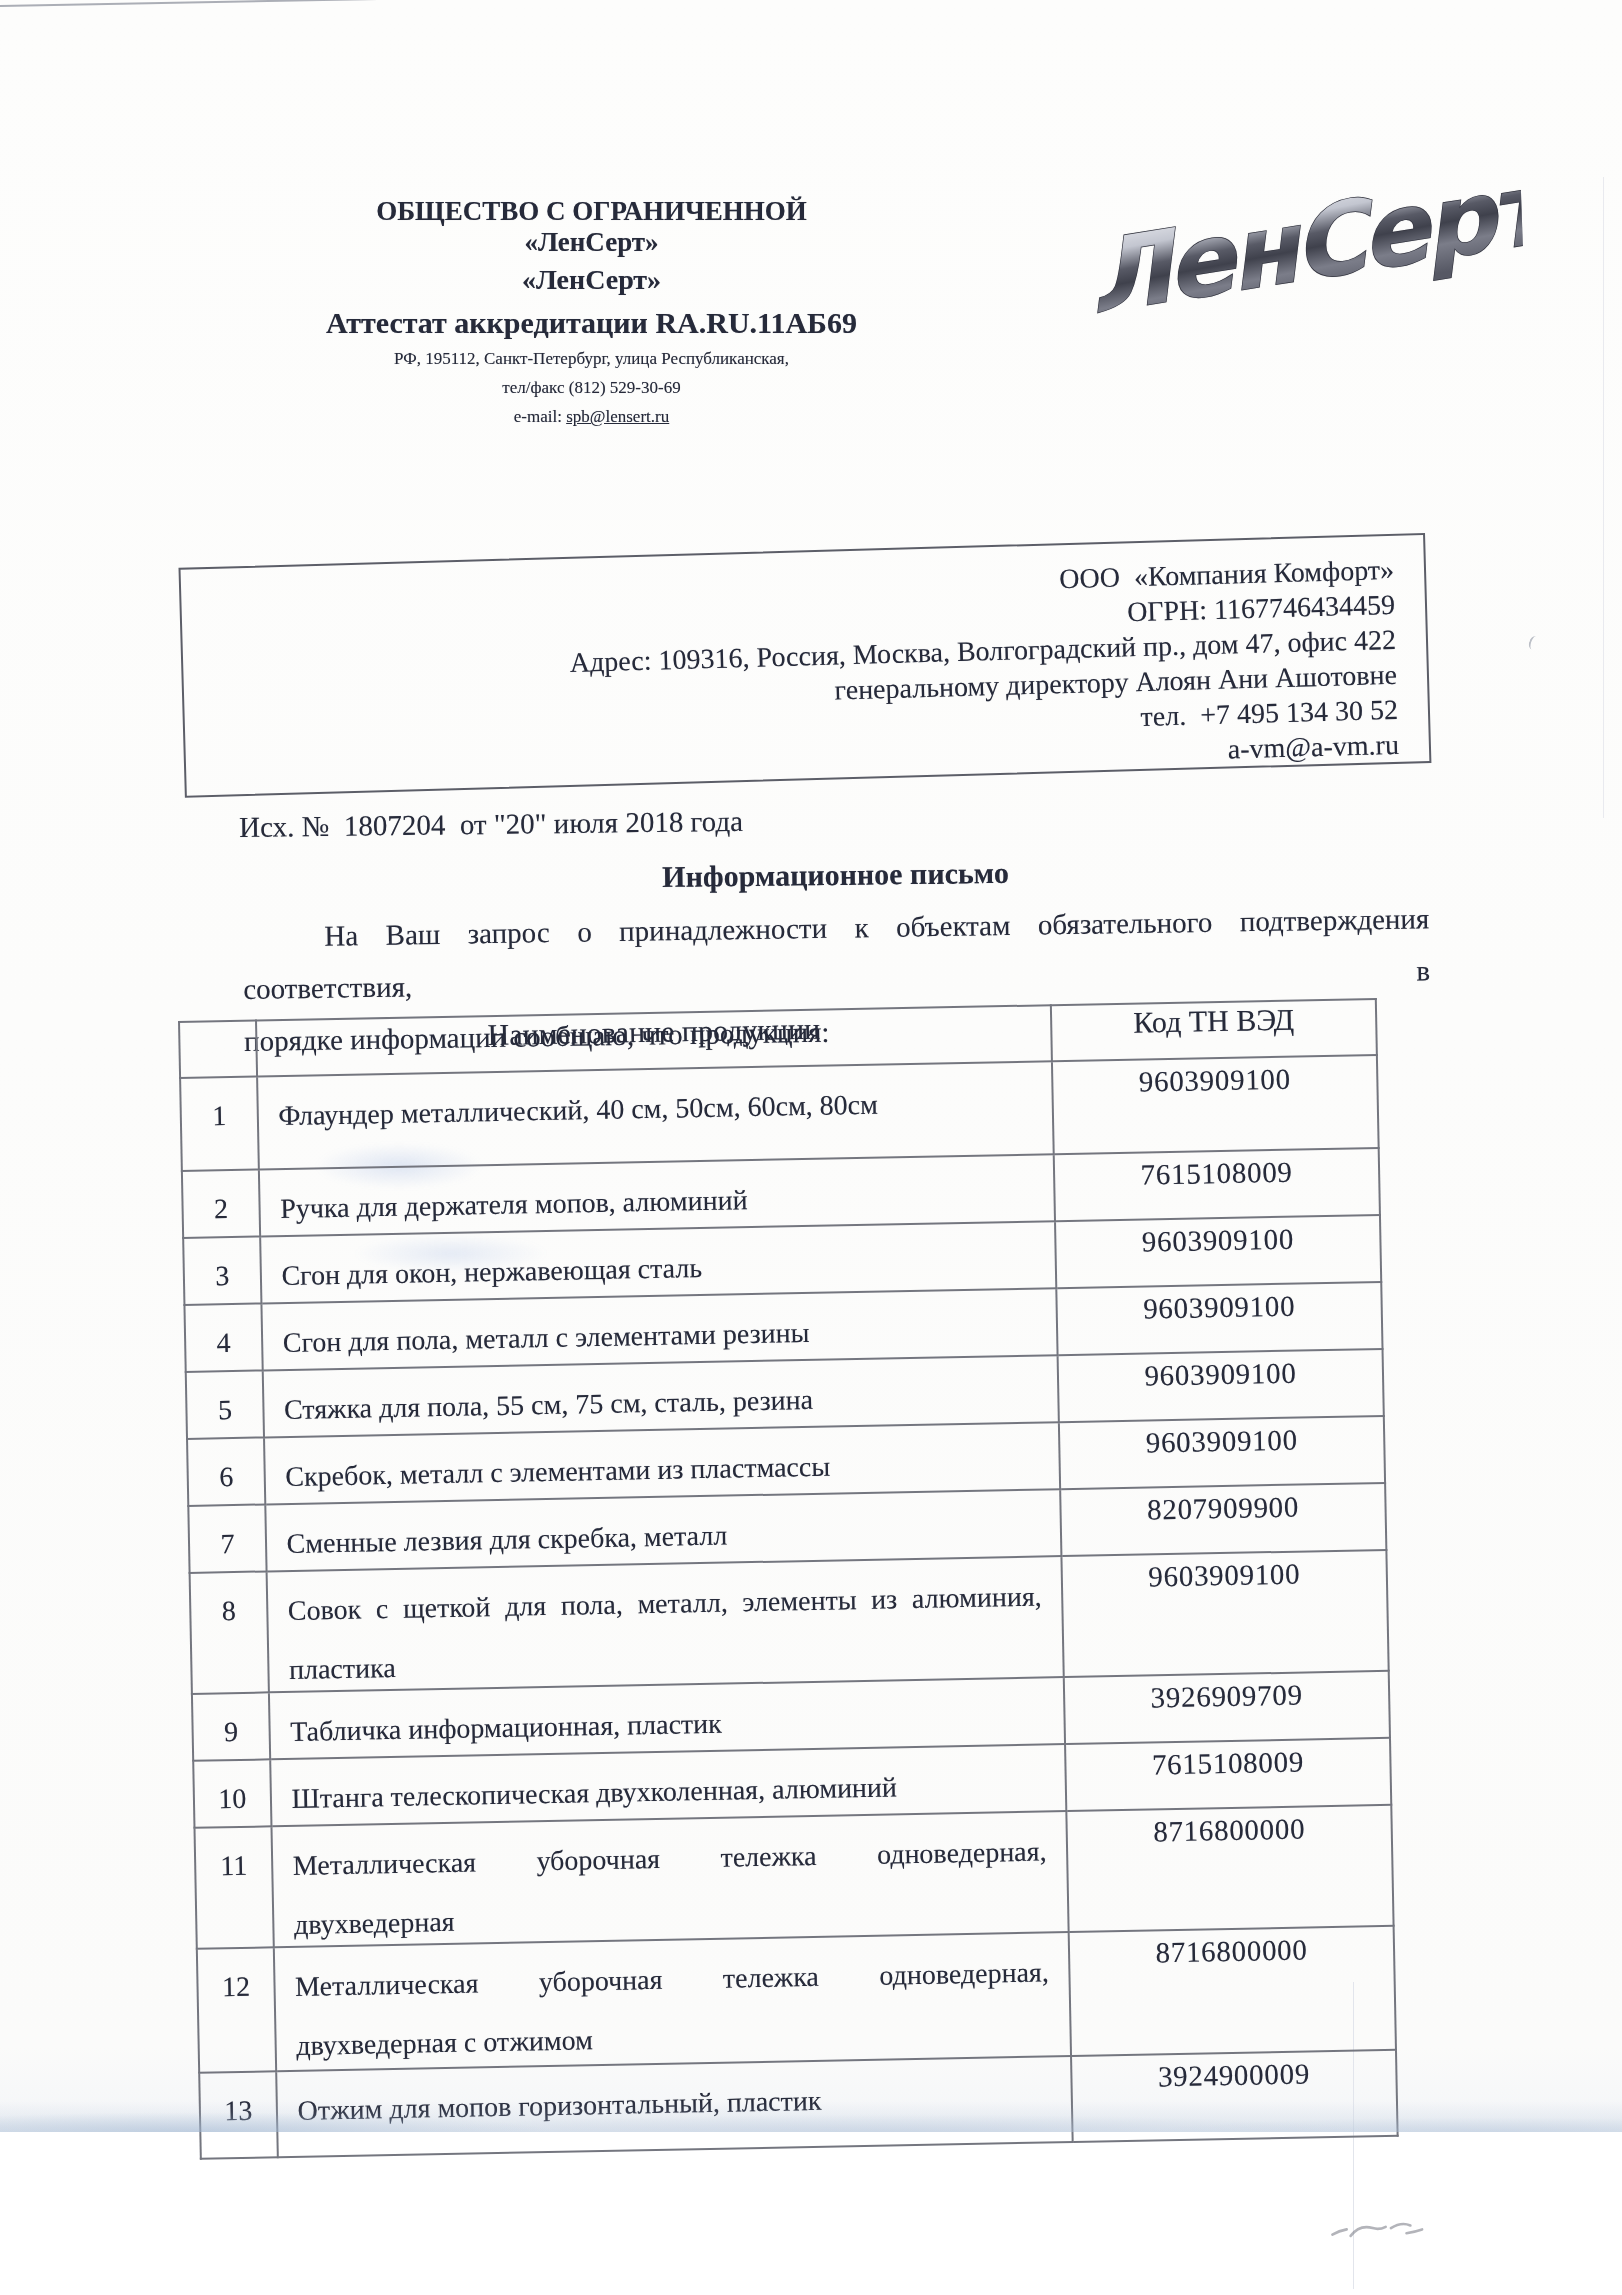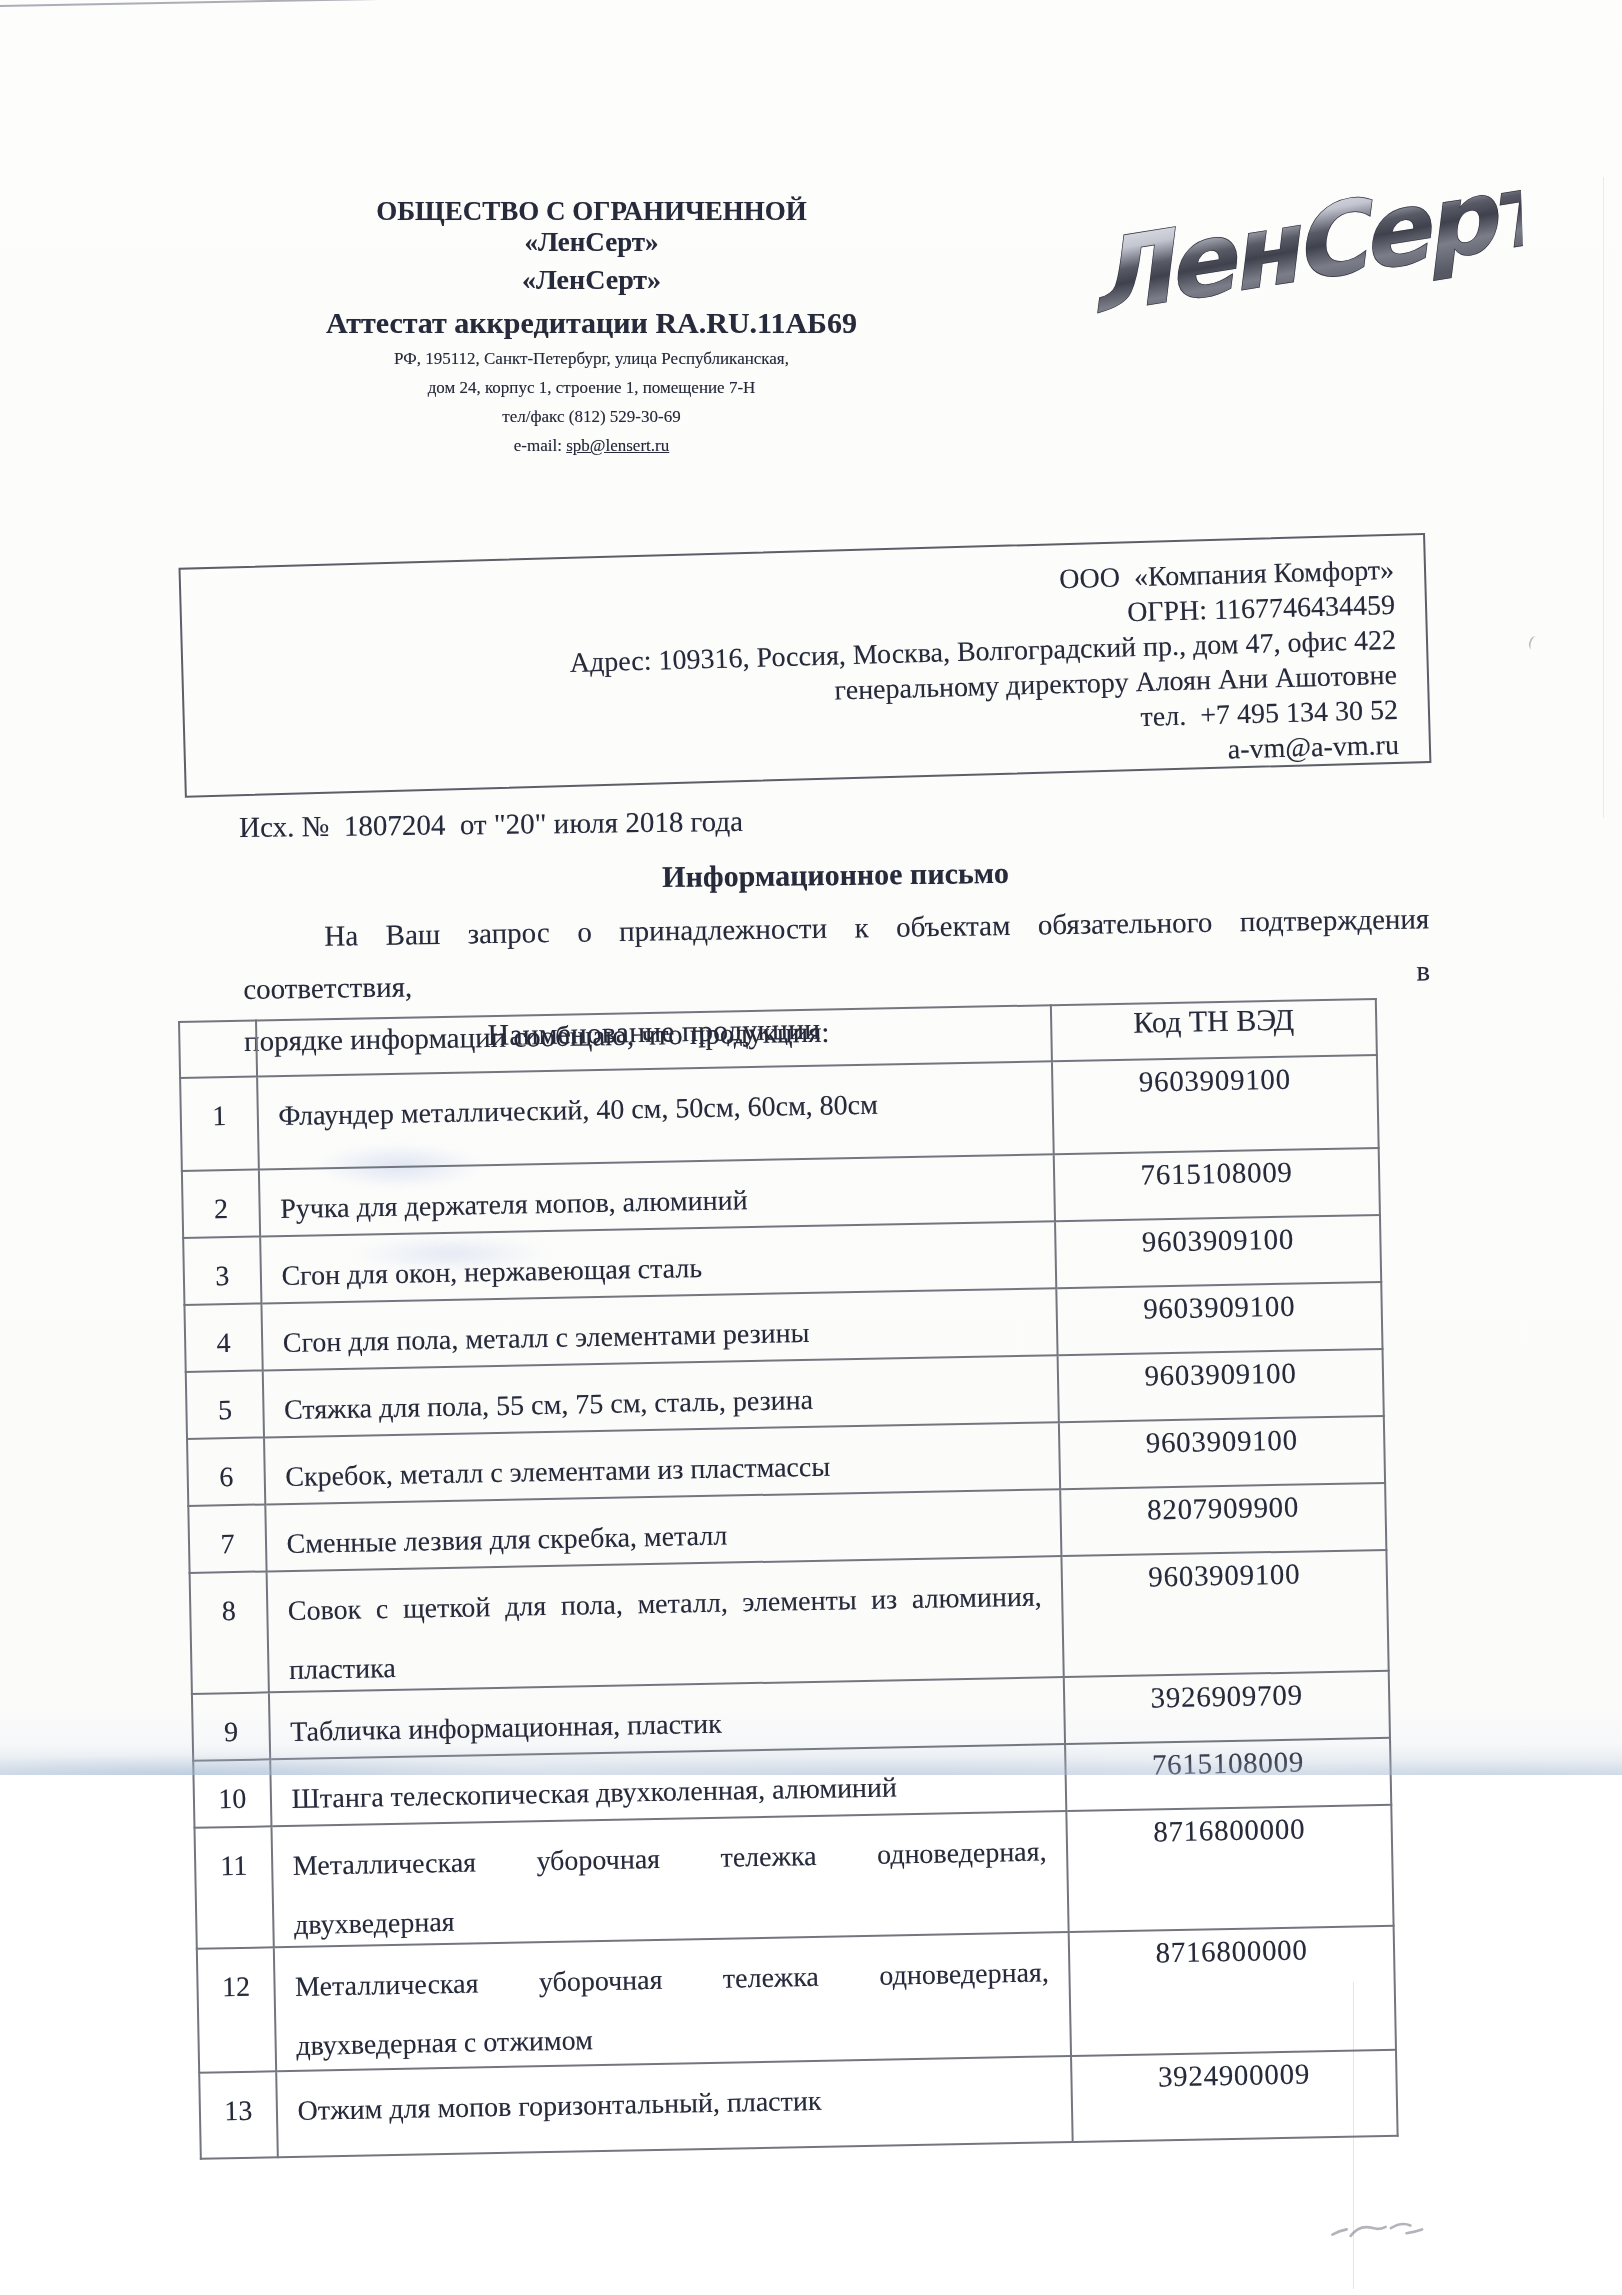--- a/index.html
+++ b/index.html
@@ -3,21 +3,21 @@
 <meta charset="utf-8">
 <style>
   html,body{margin:0;padding:0;}
   body{
     width:1622px;height:2295px;overflow:hidden;
     background:#ffffff;
     font-family:"Liberation Serif","DejaVu Serif",serif;
     color:#262a3a;
   }
   .page{
-    position:relative;width:1622px;height:1775px;
+    position:relative;width:1622px;height:2132px;
     background:linear-gradient(180deg,#fdfdfc 0%,#fbfbfa 96%,#f3f5f8 100%);
     text-shadow:0 0 0.7px rgba(38,42,58,.38);
   }
   
   .top-scan-line{
     position:absolute;left:-3.9px;top:5.2px;width:475px;height:0;
     border-top:2.6px solid #969aa4;opacity:.8;
     transform:rotate(-1.05deg);transform-origin:left center;
   }
   .edge-line-right{
@@ -135,21 +135,20 @@
   <svg class="squiggle" width="105" height="39" viewBox="0 0 160 60">
     <path d="M6 44 q10 -6 22 -8 M34 46 q14 -18 34 -12 q10 3 20 -2 M96 34 q16 -10 30 -4 M120 42 q12 -2 24 -6" stroke="#6d707c" stroke-width="4" fill="none" stroke-linecap="round" opacity="0.7"></path>
   </svg>
 
   <div class="letterhead">
     <div class="lh-org">ОБЩЕСТВО С ОГРАНИЧЕННОЙ</div>
     <div class="lh-org">«ЛенСерт»</div>
     <div class="lh-cert-name">«ЛенСерт»</div>
     <div class="lh-accred">Аттестат аккредитации RA.RU.11АБ69</div>
     <div class="lh-addr lh-addr-first">РФ, 195112, Санкт-Петербург, улица Республиканская,</div>
-    <div class="lh-addr">дом 24, корпус 1, строение 1, помещение 7-Н</div>
     <div class="lh-addr">тел/факс (812) 529-30-69</div>
     <div class="lh-addr lh-email"><span>e-mail: </span><u>spb@lensert.ru</u></div>
   </div>
 
   <div class="logo">
     <svg width="458" height="222" viewBox="0 0 700 340">
       <defs>
         <linearGradient id="chrome" x1="0" y1="0" x2="0.12" y2="1">
           <stop offset="0" stop-color="#f1f2f6"></stop>
           <stop offset="0.28" stop-color="#c3c6d0"></stop>

